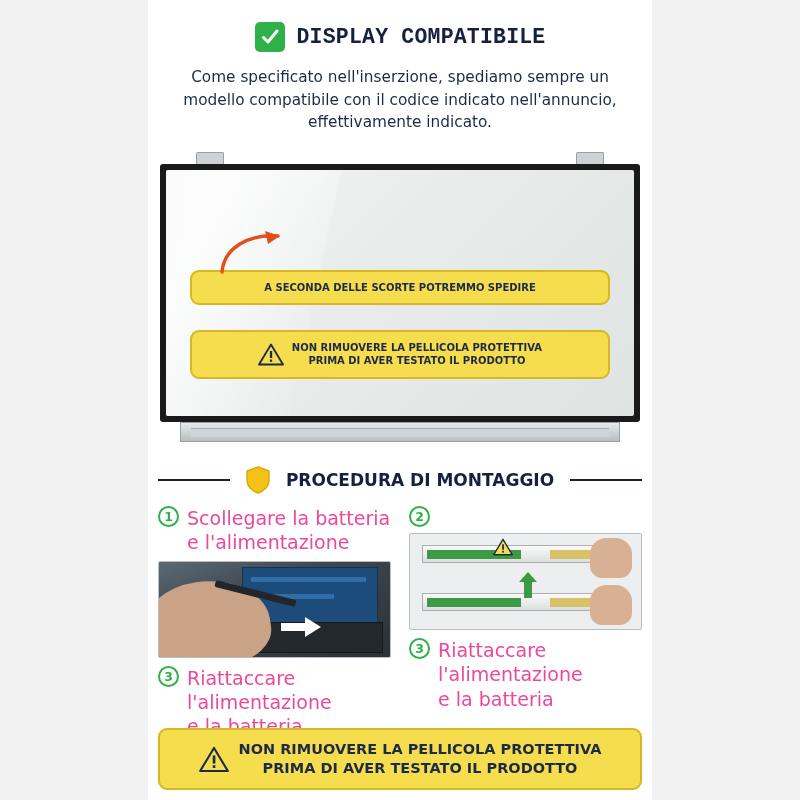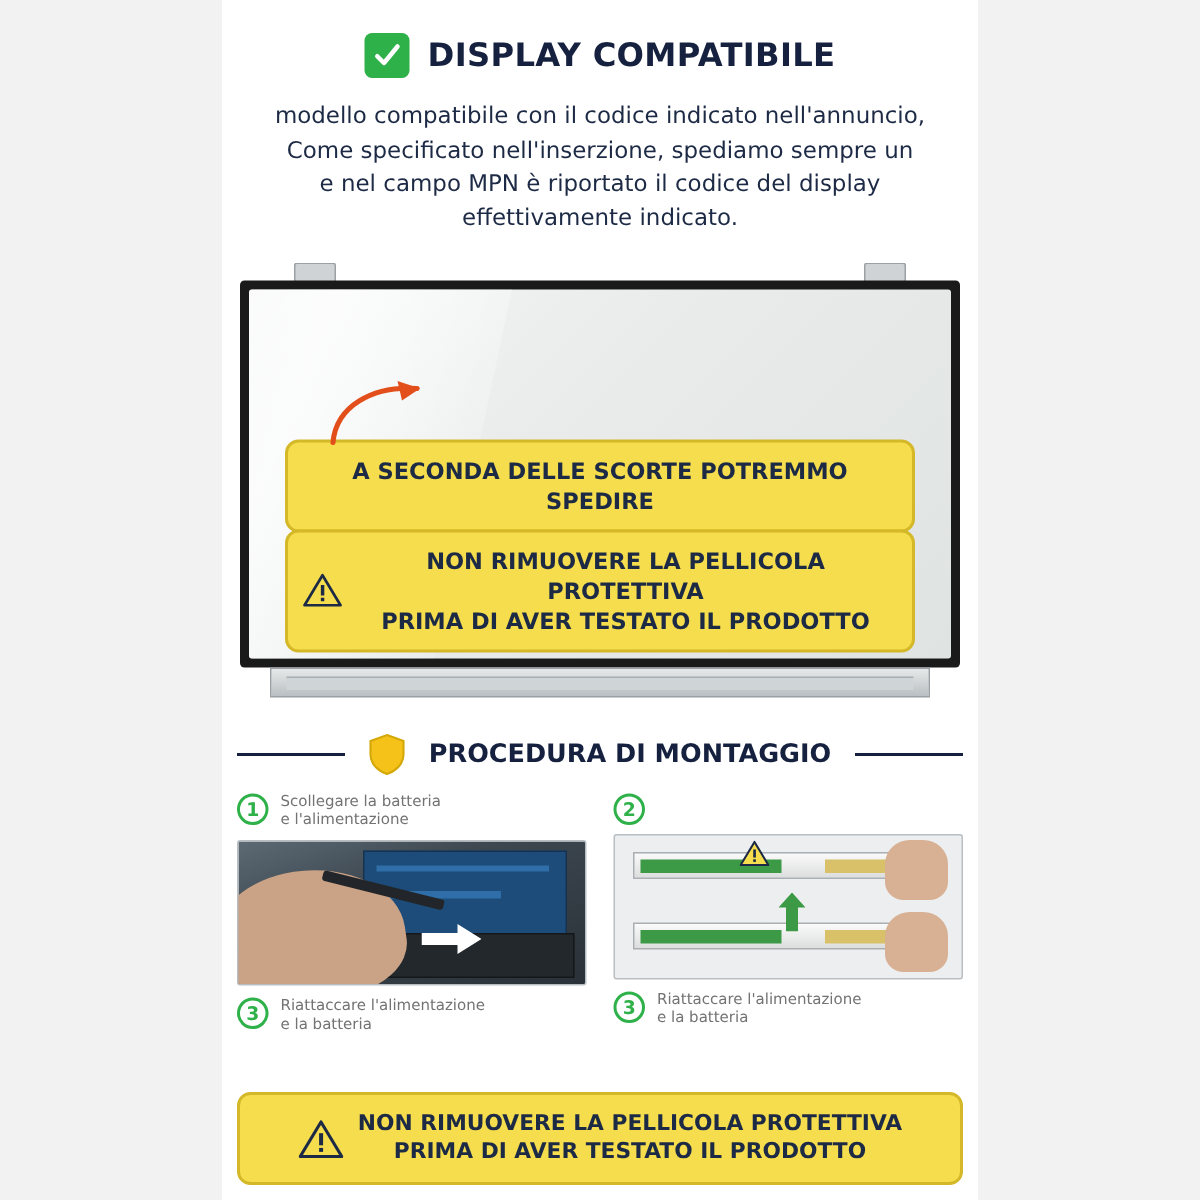--- a/index.html
+++ b/index.html
@@ -55,20 +55,21 @@
     display: flex;
     align-items: center;
     justify-content: center;
   }
   .check-box-icon svg { display: block; }
   .header-title {
     font-size: 21.5px;
     font-weight: bold;
     color: #16213f;
     letter-spacing: 0.2px;
+    font-family: Liberation Mono, monospace;
   }
 
   .intro {
     margin: 14px 8px 0 8px;
     text-align: center;
     font-size: 15.3px;
     line-height: 1.48;
     color: #1d2a45;
   }
 
@@ -152,21 +153,21 @@
     position: absolute;
     left: 34px;
     right: 34px;
     box-sizing: border-box;
     background: #f5dd4d;
     border: 2px solid #d4b827;
     border-radius: 9px;
     text-align: center;
     color: #1d2a45;
     font-weight: bold;
-    font-size: 15px;
+    font-size: 10px;
     line-height: 1.35;
     padding: 9px 10px;
     z-index: 2;
   }
   .callout.one { top: 118px; }
   .callout.two {
     top: 178px;
     display: flex;
     align-items: center;
     justify-content: center;
@@ -216,23 +217,23 @@
     border: 2px solid #2fb14a;
     color: #2fb14a;
     font-weight: bold;
     font-size: 12.5px;
     display: flex;
     align-items: center;
     justify-content: center;
     box-sizing: border-box;
   }
   .step-text {
-    font-size: 10px;
+    font-size: 19px;
     line-height: 1.28;
-    color: #737373;
+    color: #ec4899;
   }
   .photo {
     height: 95px;
     border: 1px solid #b9bec2;
     border-radius: 2px;
     position: relative;
     overflow: hidden;
     margin-bottom: 8px;
   }
   
@@ -393,23 +394,22 @@
     <div class="header">
       <span class="check-box-icon">
         <svg width="20" height="20" viewBox="0 0 20 20" aria-hidden="true">
           <path d="M3.5 10.5 L8 15 L17 4" fill="none" stroke="#ffffff" stroke-width="3" stroke-linecap="round" stroke-linejoin="round"></path>
         </svg>
       </span>
       <span class="header-title">DISPLAY COMPATIBILE</span>
     </div>
 
     <div class="intro">
+      <div>Come specificato nell'inserzione, spediamo sempre un</div>
       <div>modello compatibile con il codice indicato nell'annuncio,</div>
-      <div>Come specificato nell'inserzione, spediamo sempre un</div>
-      <div>e nel campo MPN è riportato il codice del display</div>
       <div>effettivamente indicato.</div>
     </div>
 
     <div class="panel-wrap">
       <div class="tab l"></div>
       <div class="tab r"></div>
 
       <div class="panel-outer">
         <div class="panel-screen"></div>
       </div>

